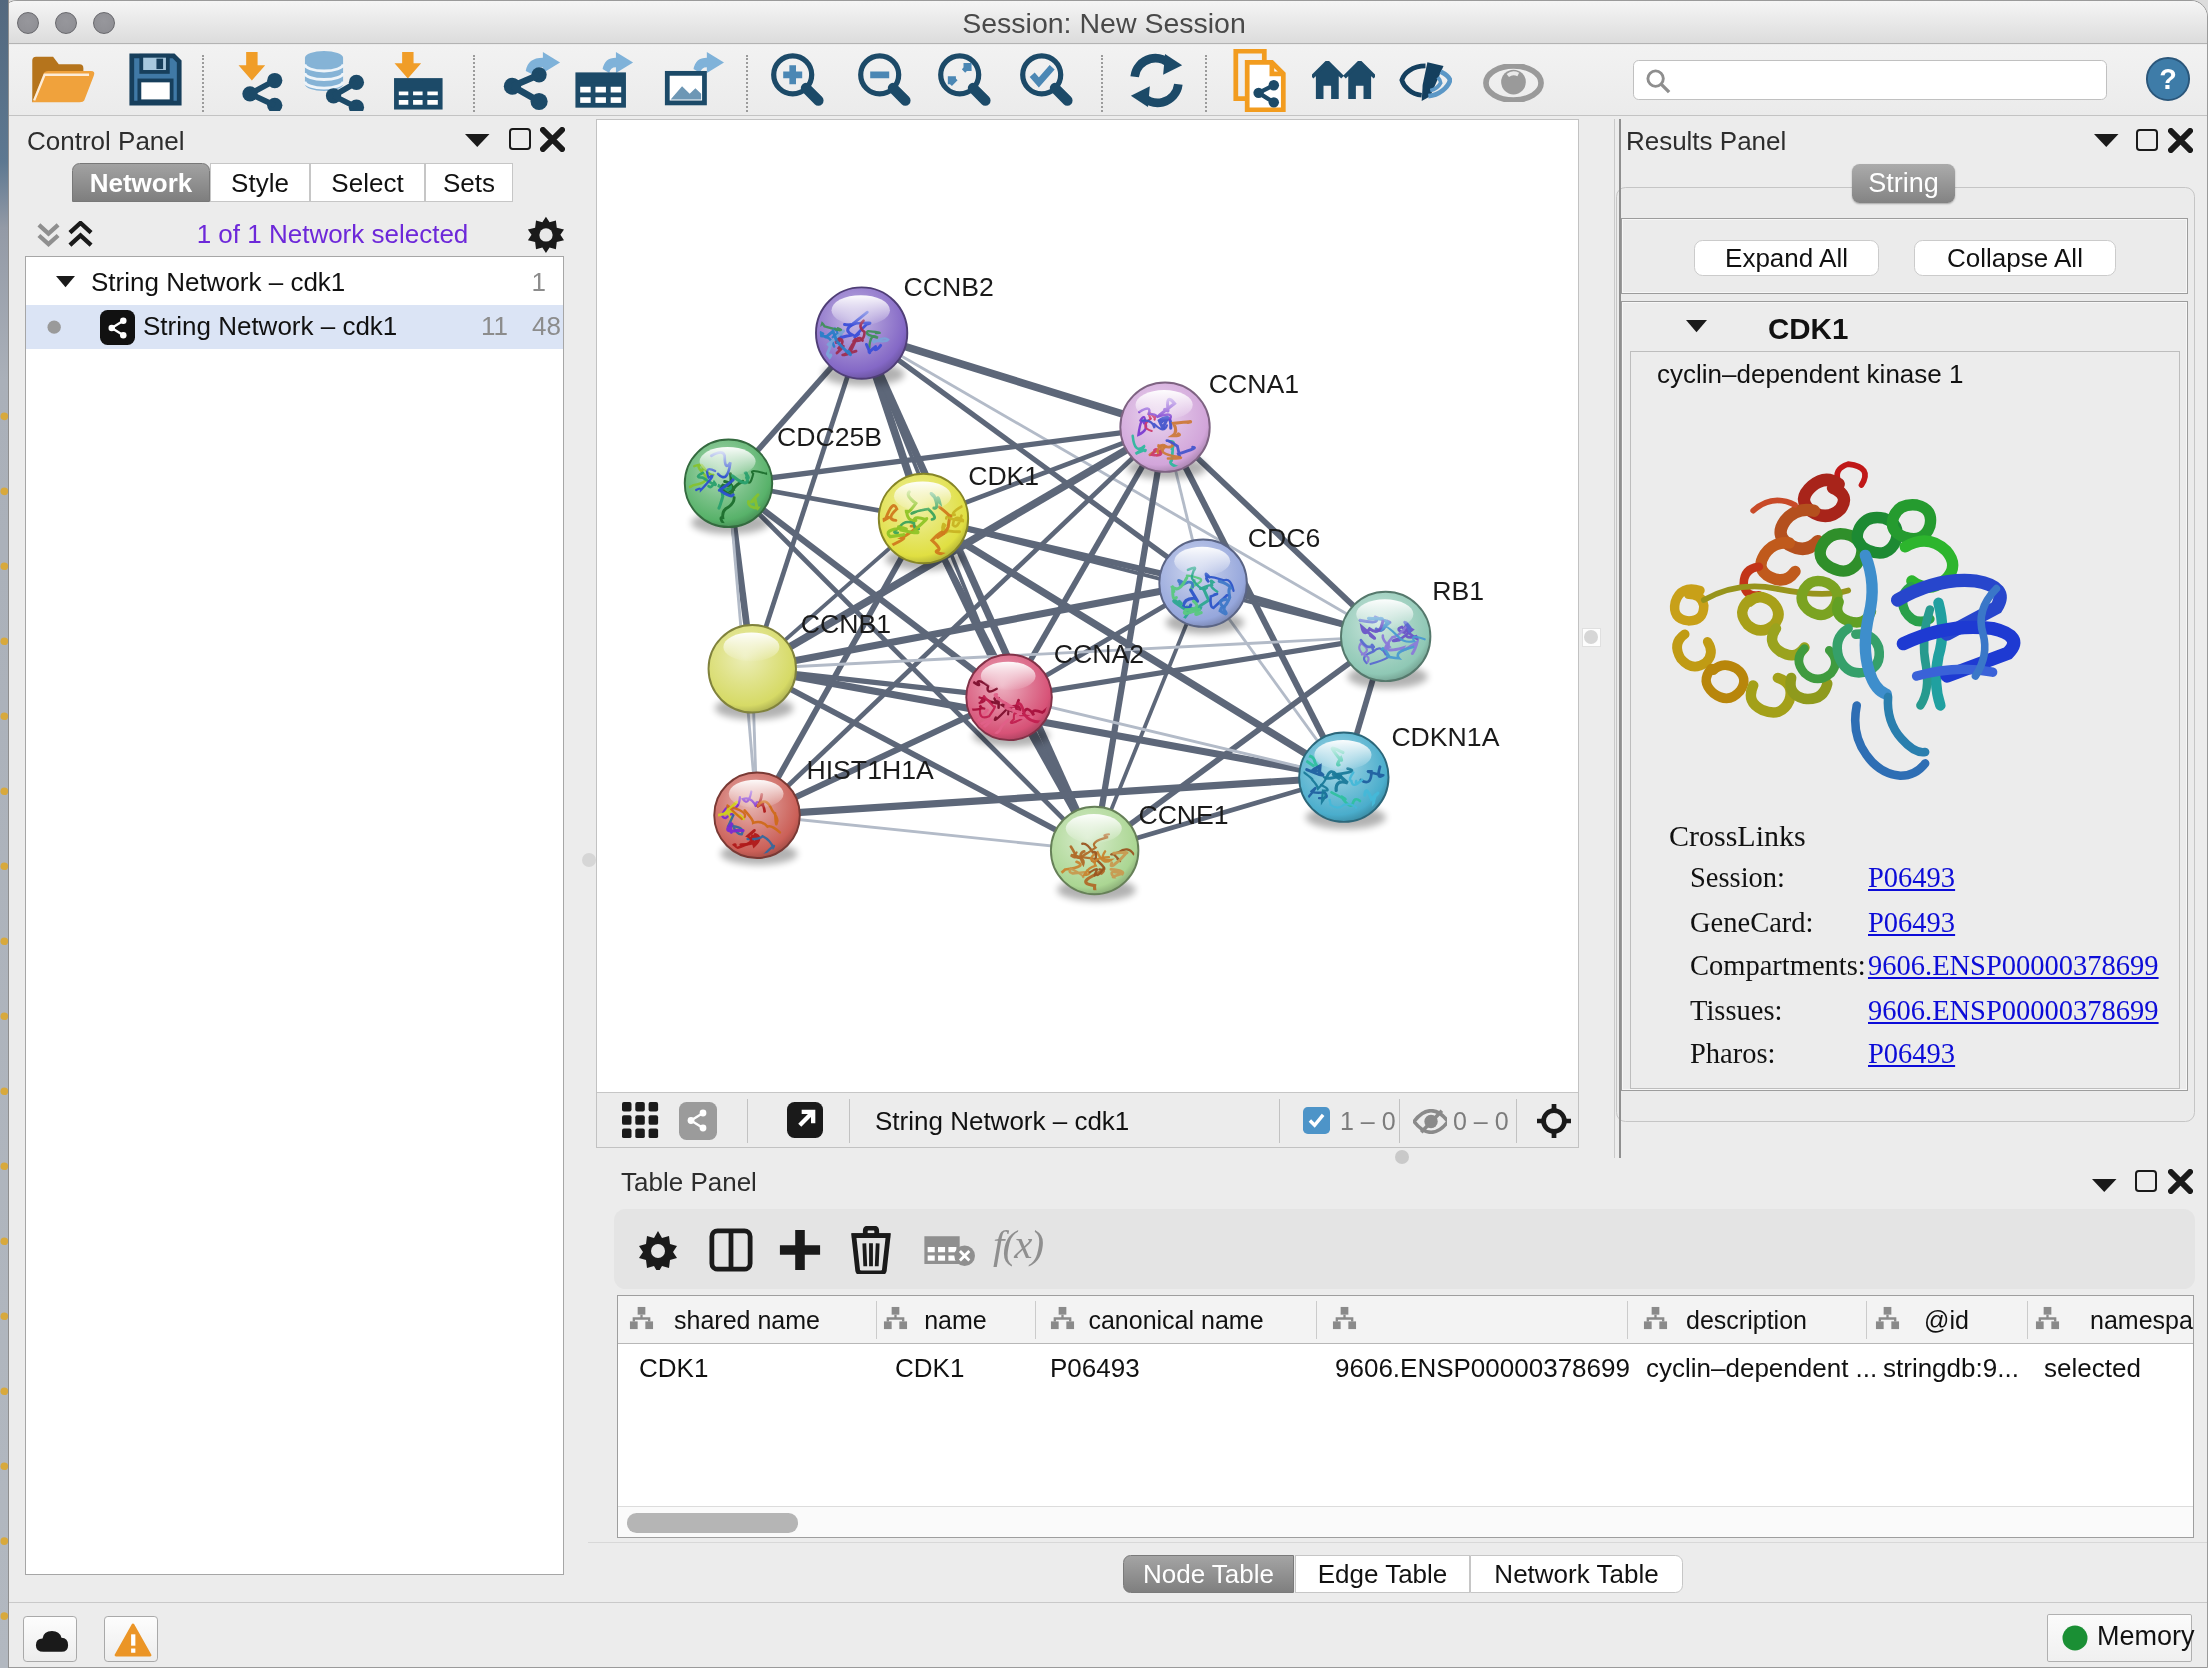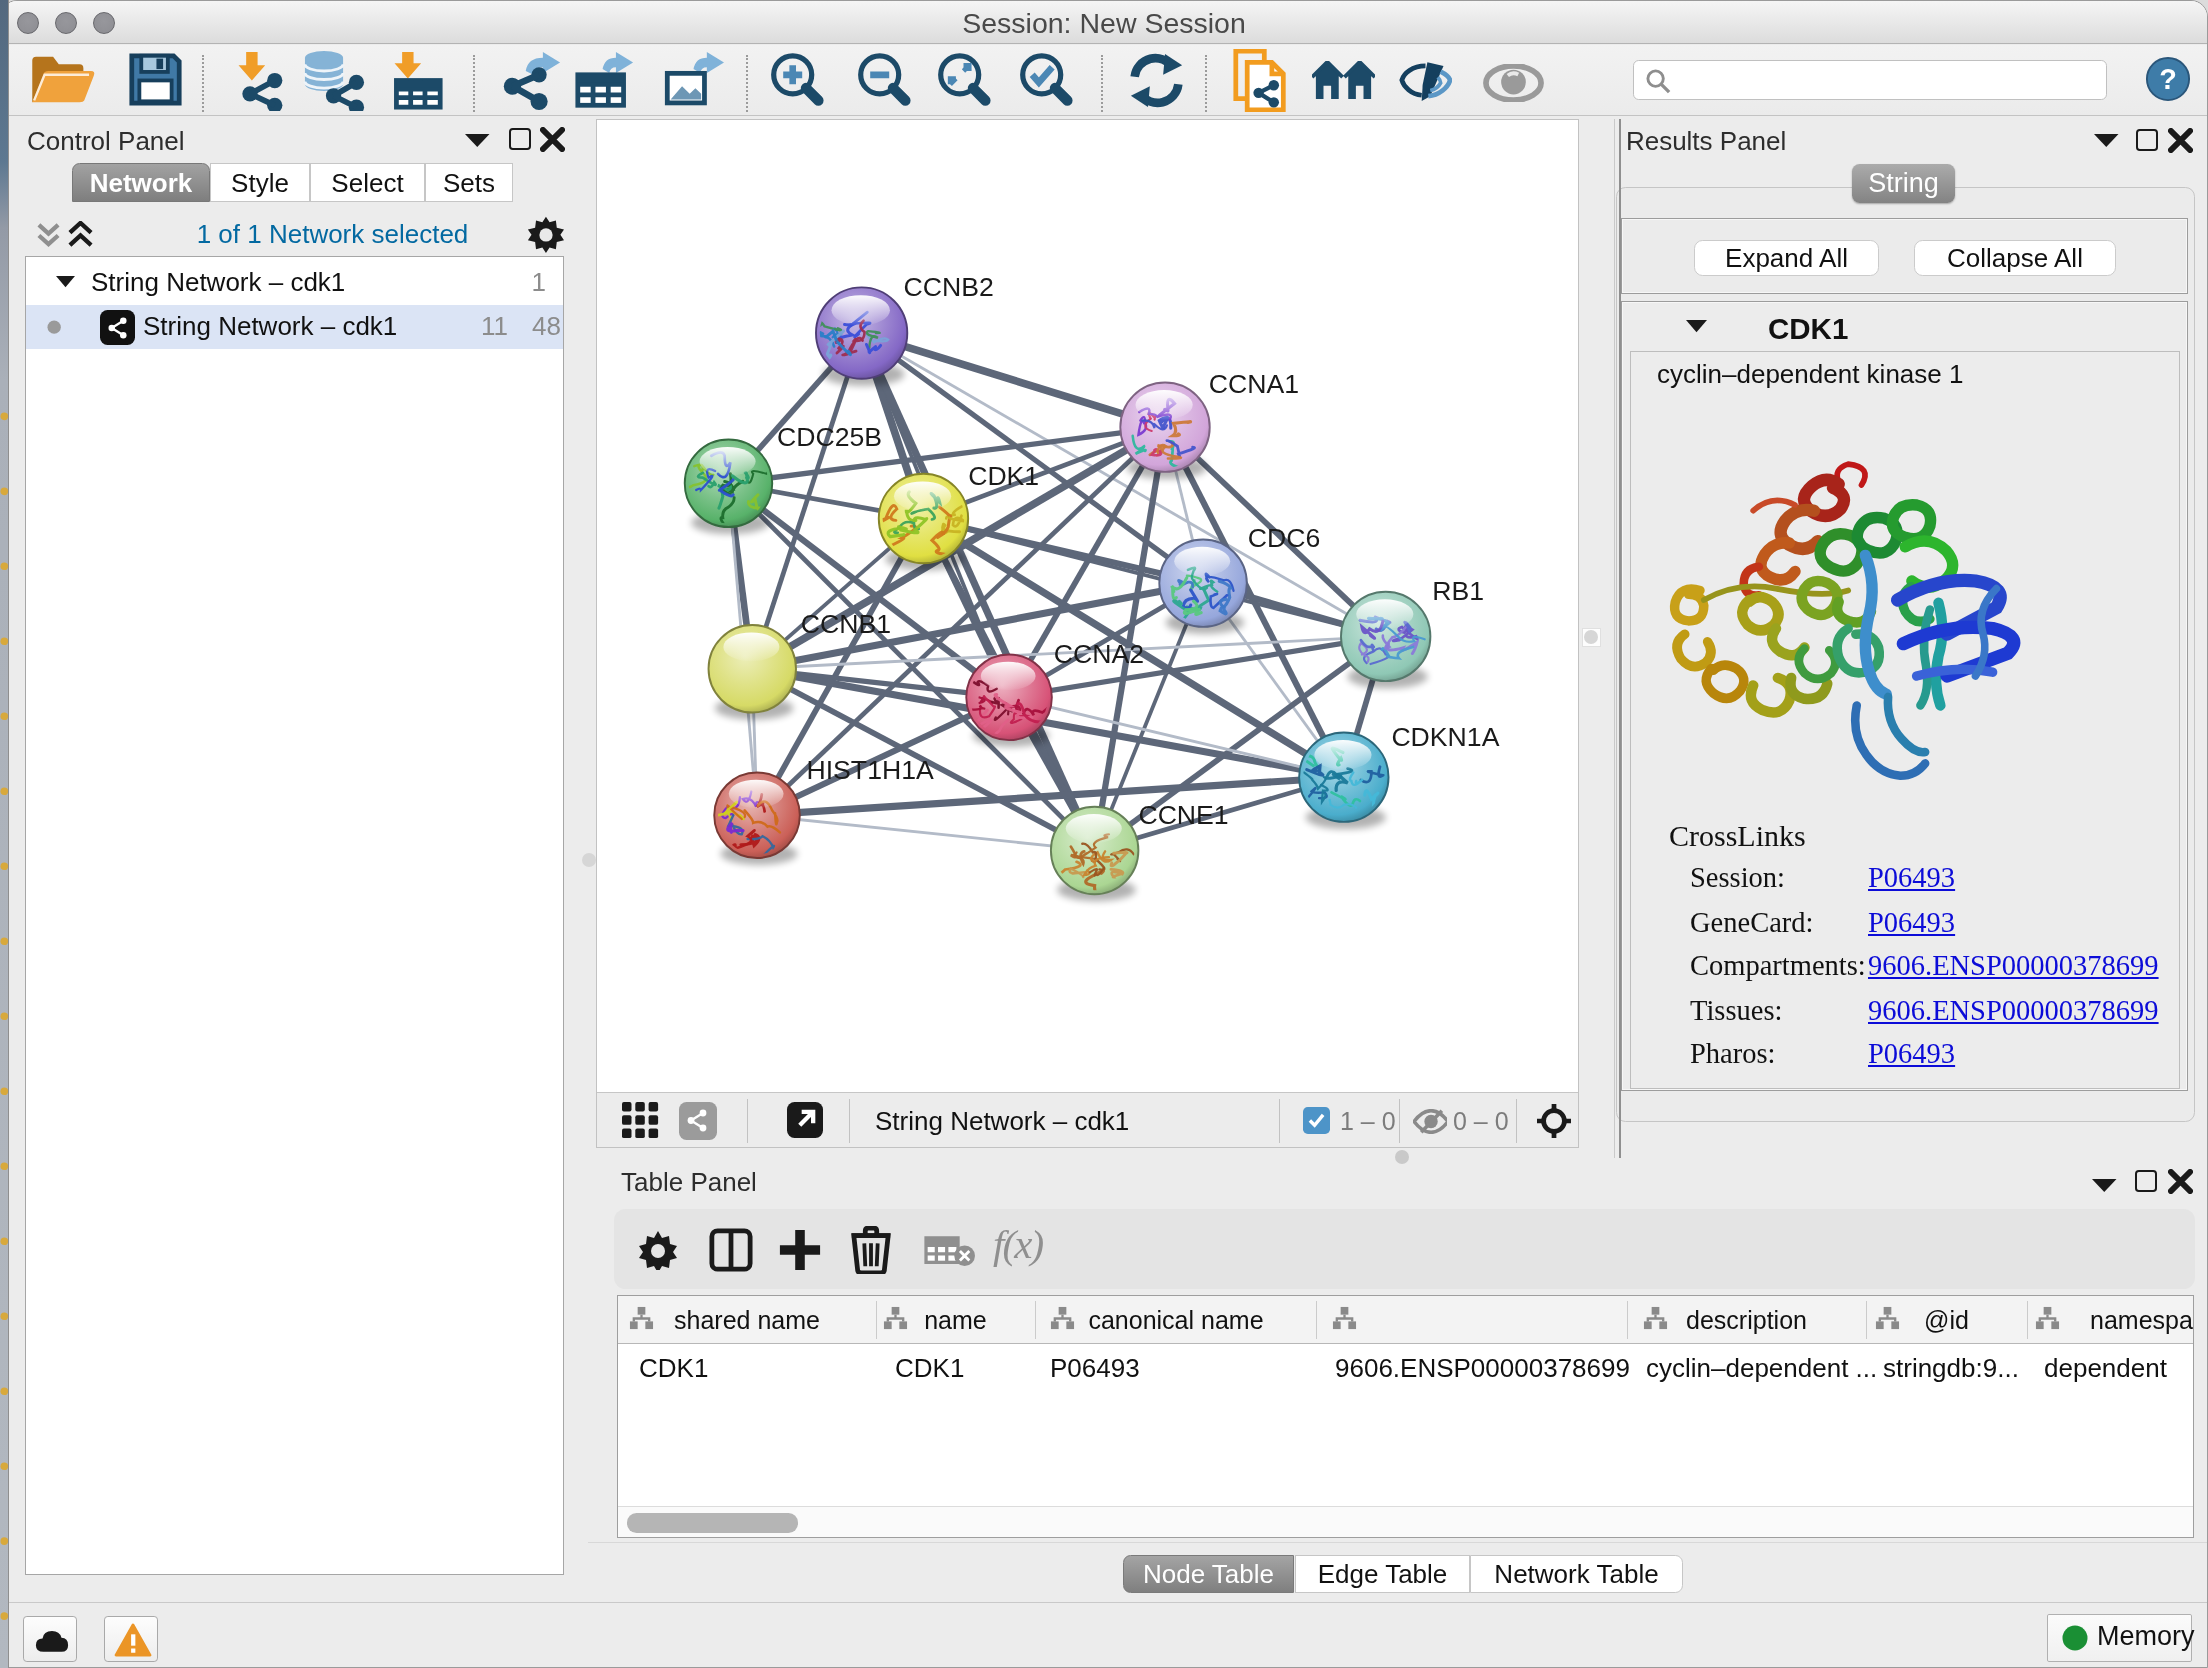--- a/index.html
+++ b/index.html
@@ -23,21 +23,21 @@
 .ticon { position:absolute; top:9.5px; }
 
 
 .ptitle { font-size:26px; color:#2d2d2d; }
 
 
 #cp-title { position:absolute; left:26px; top:125px; }
 .tabrow .tab { position:absolute; top:162px; height:39px; font-size:26px; text-align:center;
   background:#fff; border:1px solid #c6c6c6; color:#111; line-height:38px; }
 .tab.sel { background:linear-gradient(#a2a2a2,#7e7e7e); color:#fff; border:1px solid #787878; border-radius:7.6px 7.6px 0 0; }
-#subhdr { position:absolute; left:24px; top:201px; width:539px; height:43px; font-size:26px; color:#0369a1; }
+#subhdr { position:absolute; left:24px; top:201px; width:539px; height:43px; font-size:26px; color:#6d28d9; }
 #tree { position:absolute; left:24px; top:255px; width:539px; height:1319px; background:#fff; border:1px solid #a6a6a6; }
 .trow { position:absolute; left:0; width:100%; height:44px; font-size:26px; color:#111; }
 .trow2 { background:#dbe4f5; }
 
 
 #canvas { position:absolute; left:595px; top:118px; width:983px; height:1029px; background:#fff; border:1px solid #c2c2c2; }
 #cfooter { position:absolute; left:0px; bottom:0px; width:100%; height:55px; background:#ececec; border-top:1px solid #c6c6c6; }
 .fsep { position:absolute; top:5.7px; height:44px; width:0; border-left:1px solid #c2c2c2; }
 
 
@@ -830,21 +830,21 @@
       <div class="hcell" style="left:1009px; width:239px;">description</div>
       <div class="hcell" style="left:1248px; width:161px;">@id</div>
       <div class="hcell" style="left:1472px; width:167px; text-align:left; overflow:hidden;">namespace</div>
     </div>
     <div class="rcell" style="left:21px;">CDK1</div>
     <div class="rcell" style="left:277px;">CDK1</div>
     <div class="rcell" style="left:432px;">P06493</div>
     <div class="rcell" style="left:717px;">9606.ENSP00000378699</div>
     <div class="rcell" style="left:1028px;">cyclin–dependent ...</div>
     <div class="rcell" style="left:1265px;">stringdb:9...</div>
-    <div class="rcell" style="left:1426px;">dependent</div>
+    <div class="rcell" style="left:1426px;">selected</div>
     <div id="hscroll">
         <div id="hthumb"></div>
       </div>
   </div>
 
   <svg class="abs" style="left:628px; top:1305px;" width="25" height="25" viewBox="0 0 26 26">
 <rect x="9" y="1" width="8" height="8" fill="#8a8a8a"></rect>
       <rect x="1" y="16" width="8" height="8" fill="#8a8a8a"></rect>
       <rect x="17" y="16" width="8" height="8" fill="#8a8a8a"></rect>
 <path d="M13 9 L13 13 M5 16 L5 13 L21 13 L21 16" stroke="#8a8a8a" stroke-width="2.4" fill="none"></path>

